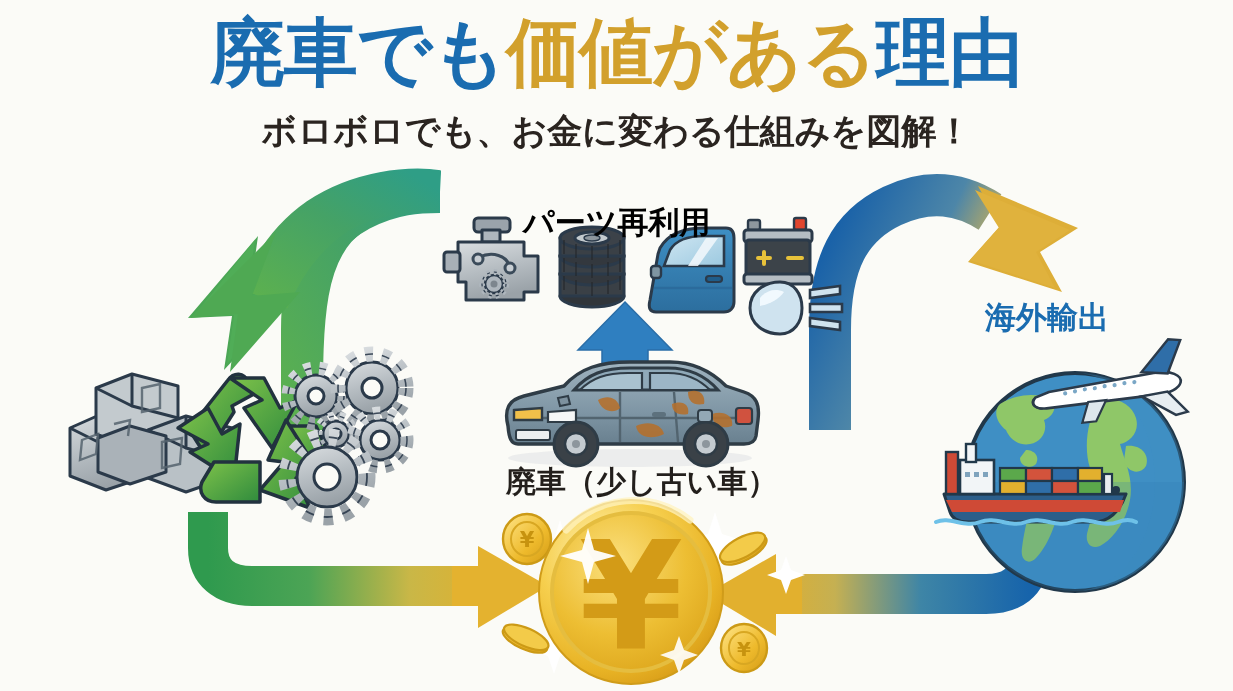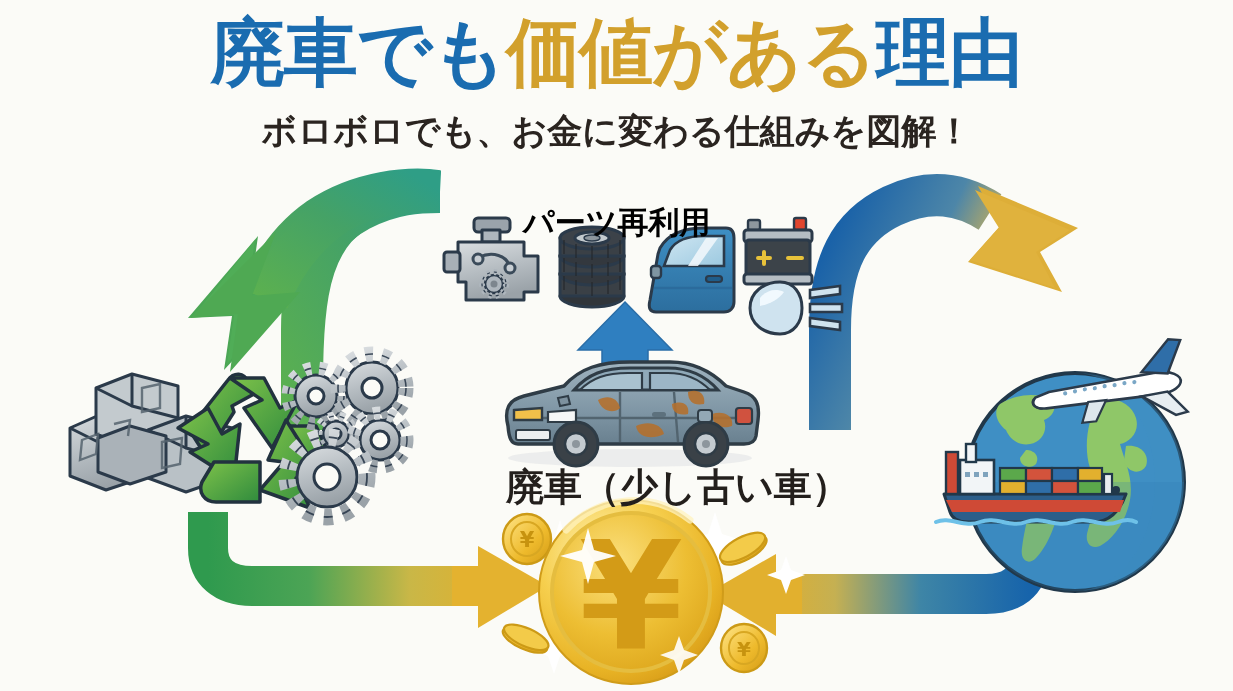--- a/index.html
+++ b/index.html
@@ -43,21 +43,21 @@
   .sec-label {
     position: absolute;
     font-size: 31px; font-weight: 900; white-space: nowrap;
     font-family: "DejaVu Sans", "Liberation Sans", sans-serif;
   }
   #label-recycle { left: 96px; top: 298px; color: #2a7a3c; }
   #label-parts   { left: 523px; top: 178px; color: #000000; margin-top: 24px; }
   #label-export  { left: 985px; top: 297px; color: #1a6cb0; }
   #label-car {
     position: absolute; left: 506px; top: 462px;
-    font-size: 38px; font-weight: 900; color: #231f1c; white-space: nowrap;
+    font-size: 30px; font-weight: 900; color: #231f1c; white-space: nowrap;
     font-family: "DejaVu Sans", "Liberation Sans", sans-serif;
   }
 </style>
 </head>
 <body>
 
 <div id="infographic">
 
   <svg class="abs" width="1233" height="691" viewBox="0 0 1233 691" style="left:0;top:0;">
     <defs>
@@ -469,15 +469,16 @@
     </g>
   </svg>
 
   <div id="subtitle">ボロボロでも、お金に変わる仕組みを図解！</div>
 
   <div id="title-row">
     <span class="t-blue">廃車でも</span><span class="t-gold">価値がある</span><span class="t-blue">理由</span>
   </div>
 
   <div class="sec-label" id="label-parts">パーツ再利用</div>
+  <div class="sec-label" id="label-export">海外輸出</div>
   <div id="label-car">廃車（少し古い車）</div>
 
 </div>
 
 </body></html>

